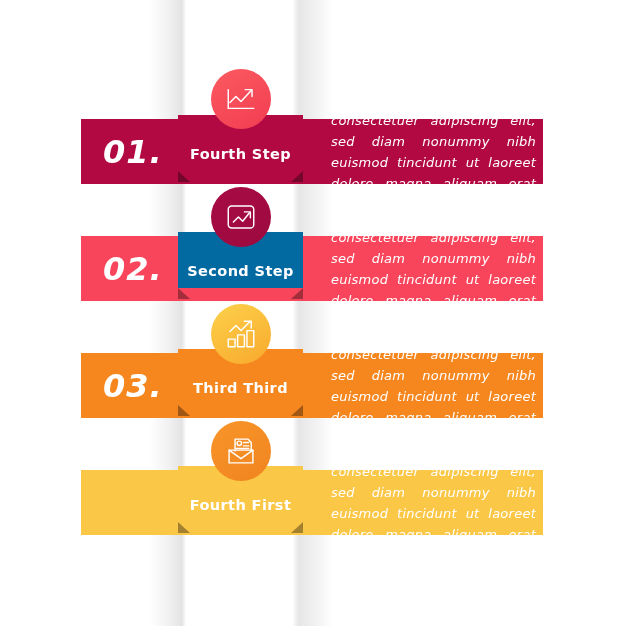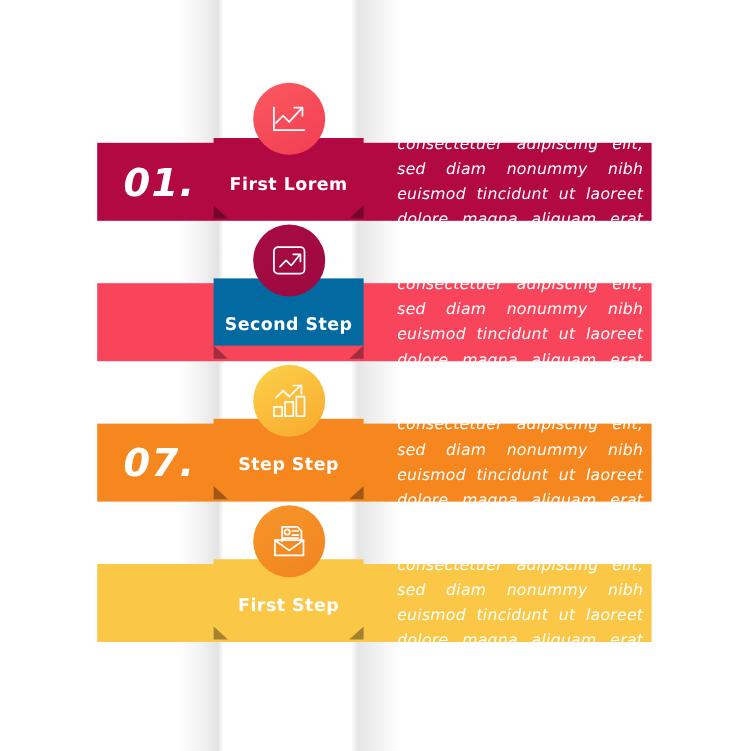--- a/index.html
+++ b/index.html
@@ -163,36 +163,37 @@
 
   <div class="step-row" id="row-0" style="top:119px;">
     <div class="row-bar" id="bar-0" style="background: rgb(179, 9, 67);"></div>
     <div class="step-number">01.</div>
     <div class="step-desc">Lorem ipsum dolor sit amet, consectetuer adipiscing elit, sed diam nonummy nibh euismod tincidunt ut laoreet dolore magna aliquam erat volutpat.</div>
   </div>
   <div class="ribbon" id="ribbon-0" style="top:115px;">
     <div class="fold fold-left"></div>
     <div class="fold fold-right"></div>
     <div class="ribbon-body" id="ribbonbody-0" style="background: rgb(179, 9, 67);">
-      <span class="ribbon-label">First Lorem</span>
+      <span class="ribbon-label">Fourth Step</span>
     </div>
   </div>
   <div class="icon-circle" id="circle-0" style="top: 69px; background: linear-gradient(150deg, rgb(251, 90, 96) 0%, rgb(242, 61, 82) 100%);">
     <span>
       <svg viewBox="0 0 40 40" fill="none" stroke="#ffffff" stroke-width="1.7" stroke-linecap="round" stroke-linejoin="round">
         <polyline points="5,31 5,9"></polyline>
         <polyline points="5,31 35,31"></polyline>
         <polyline points="7,24 14,17 20,23 32,10"></polyline>
         <polyline points="25,9 33,9 33,17"></polyline>
       </svg>
     </span>
   </div>
 
   <div class="step-row" id="row-1" style="top:236px;">
     <div class="row-bar" id="bar-1" style="background: rgb(249, 69, 91);"></div>
+    <div class="step-number">02.</div>
     <div class="step-desc">Lorem ipsum dolor sit amet, consectetuer adipiscing elit, sed diam nonummy nibh euismod tincidunt ut laoreet dolore magna aliquam erat volutpat.</div>
   </div>
   <div class="ribbon" id="ribbon-1" style="top:232px;">
     <div class="fold fold-left"></div>
     <div class="fold fold-right"></div>
     <div class="ribbon-body" id="ribbonbody-1" style="background: #0369a1;">
       <span class="ribbon-label">Second Step</span>
     </div>
   </div>
   <div class="icon-circle" id="circle-1" style="top: 187px; background: linear-gradient(150deg, rgb(168, 11, 68) 0%, rgb(156, 10, 63) 100%);">
@@ -200,28 +201,28 @@
       <svg viewBox="0 0 40 40" fill="none" stroke="#ffffff" stroke-width="1.7" stroke-linecap="round" stroke-linejoin="round">
         <rect x="5" y="7" width="30" height="26" rx="4"></rect>
         <polyline points="11,26 17,20 22,25 30,15"></polyline>
         <polyline points="24,14 31,14 31,21"></polyline>
       </svg>
     </span>
   </div>
 
   <div class="step-row" id="row-2" style="top:353px;">
     <div class="row-bar" id="bar-2" style="background: rgb(246, 135, 31);"></div>
-    <div class="step-number">07.</div>
+    <div class="step-number">03.</div>
     <div class="step-desc">Lorem ipsum dolor sit amet, consectetuer adipiscing elit, sed diam nonummy nibh euismod tincidunt ut laoreet dolore magna aliquam erat volutpat.</div>
   </div>
   <div class="ribbon" id="ribbon-2" style="top:349px;">
     <div class="fold fold-left"></div>
     <div class="fold fold-right"></div>
     <div class="ribbon-body" id="ribbonbody-2" style="background: rgb(246, 135, 31);">
-      <span class="ribbon-label">Step Step</span>
+      <span class="ribbon-label">Third Third</span>
     </div>
   </div>
   <div class="icon-circle" id="circle-2" style="top: 304px; background: linear-gradient(150deg, rgb(252, 209, 75) 0%, rgb(249, 169, 44) 100%);">
     <span>
       <svg viewBox="0 0 40 40" fill="none" stroke="#ffffff" stroke-width="1.7" stroke-linecap="round" stroke-linejoin="round">
         <polyline points="7,17 14,10 20,16 31,5"></polyline>
         <polyline points="24,5 32,5 32,13"></polyline>
         <rect x="5" y="26" width="8" height="9"></rect>
         <rect x="16" y="21" width="8" height="14"></rect>
         <rect x="27" y="16" width="8" height="19"></rect>
@@ -230,21 +231,21 @@
   </div>
 
   <div class="step-row" id="row-3" style="top:470px;">
     <div class="row-bar" id="bar-3" style="background: rgb(251, 199, 71);"></div>
     <div class="step-desc">Lorem ipsum dolor sit amet, consectetuer adipiscing elit, sed diam nonummy nibh euismod tincidunt ut laoreet dolore magna aliquam erat volutpat.</div>
   </div>
   <div class="ribbon" id="ribbon-3" style="top:466px;">
     <div class="fold fold-left"></div>
     <div class="fold fold-right"></div>
     <div class="ribbon-body" id="ribbonbody-3" style="background: rgb(251, 199, 71);">
-      <span class="ribbon-label">First Step</span>
+      <span class="ribbon-label">Fourth First</span>
     </div>
   </div>
   <div class="icon-circle" id="circle-3" style="top: 421px; background: linear-gradient(150deg, rgb(247, 149, 42) 0%, rgb(241, 132, 31) 100%);">
     <span>
       <svg viewBox="0 0 40 40" fill="none" stroke="#ffffff" stroke-width="1.7" stroke-linecap="round" stroke-linejoin="round">
         <path d="M13 20 L13 6 L28 6 L32 10 L32 20"></path>
         <circle cx="18" cy="11" r="2.6"></circle>
         <line x1="23" y1="10" x2="29" y2="10"></line>
         <line x1="23" y1="14" x2="29" y2="14"></line>
         <line x1="14" y1="17" x2="29" y2="17"></line>

